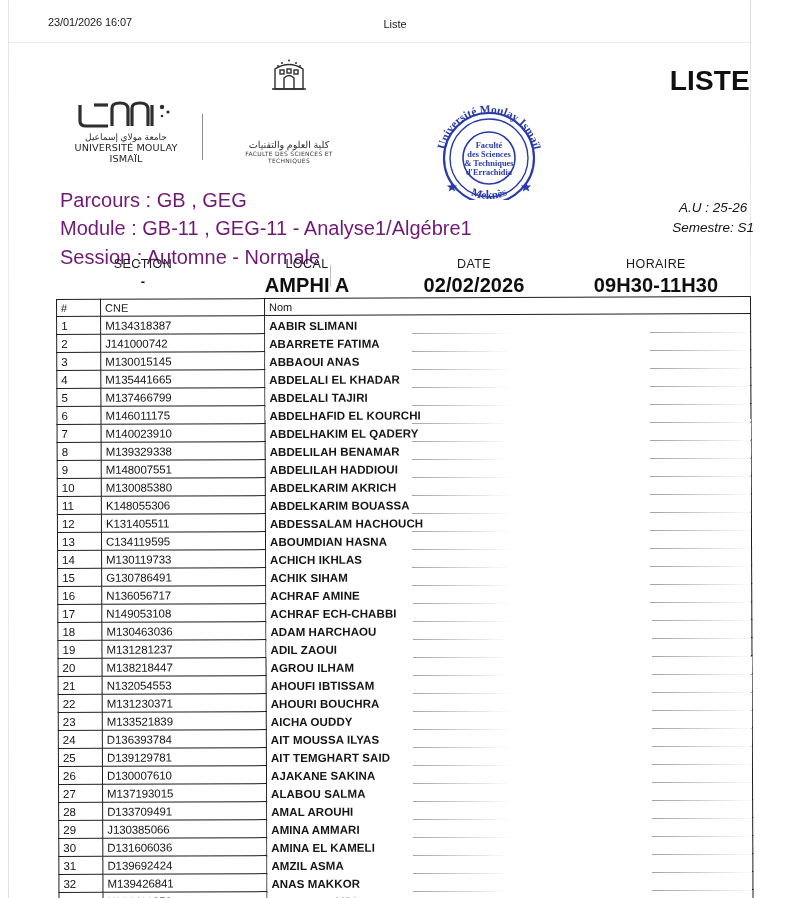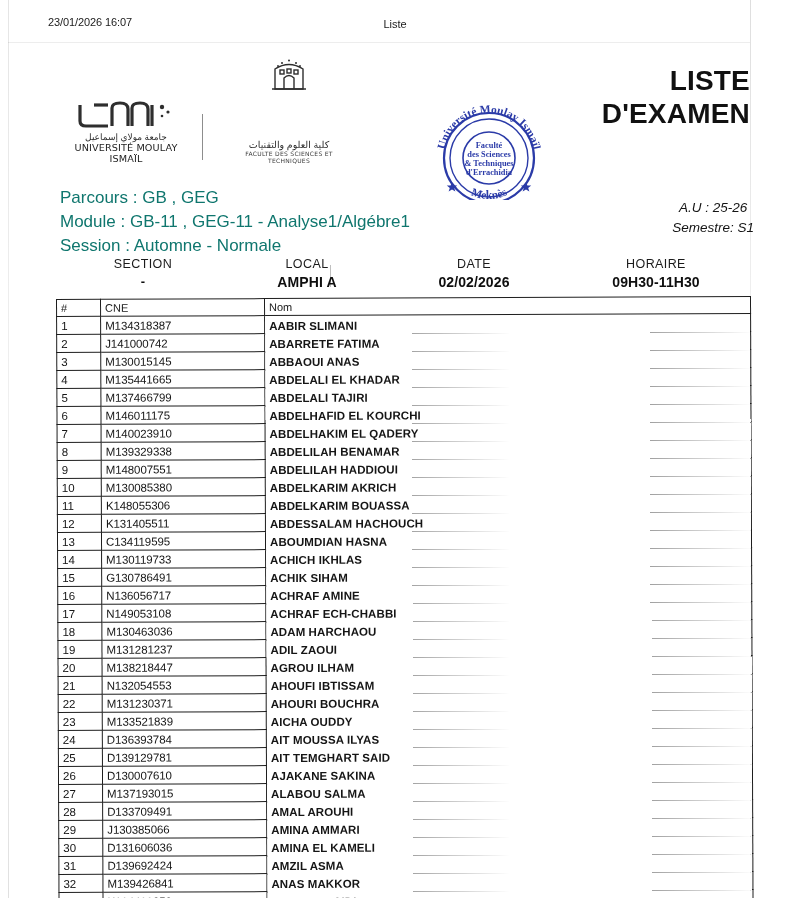--- a/index.html
+++ b/index.html
@@ -122,23 +122,23 @@
     left: 428px; top: 102px;
     width: 122px; height: 98px;
     pointer-events: none;
   }
   .stamp svg { display: block; }
 
   
   .meta-left {
     position: absolute;
     left: 60px; top: 186px;
-    font-size: 17px;
+    font-size: 20px;
     line-height: 1.42;
-    color: #0f766e;
+    color: #701a75;
   }
   .meta-right {
     position: absolute;
     right: 36px; top: 198px;
     text-align: center;
     font-style: italic;
     font-size: 13.5px;
     line-height: 1.45;
     color: #151515;
   }
@@ -152,21 +152,21 @@
   .info-col {
     position: absolute;
     text-align: center;
   }
   .info-col .lbl {
     font-size: 12.5px;
     letter-spacing: 0.4px;
     color: #1b1b1b;
   }
   .info-col .val {
-    font-size: 14px;
+    font-size: 20px;
     font-weight: bold;
     margin-top: 3px;
     color: #0f0f0f;
     letter-spacing: 0.1px;
   }
   .info-section { left: 12px; width: 150px; }
   .info-local   { left: 176px; width: 150px; }
   .info-date    { left: 338px; width: 160px; }
   .info-horaire { left: 510px; width: 180px; }
   .info-section .val { font-weight: bold; font-size: 13px; }
@@ -277,21 +277,20 @@
         </g>
       </svg>
     </div>
     <div class="fst-ar">كلية العلوم والتقنيات</div>
     <div class="fst-fr">FACULTE DES SCIENCES ET TECHNIQUES</div>
   </div>
 </div>
 
 <div class="doc-title">
   <div>LISTE</div>
-  <div>D'EXAMEN</div>
 </div>
 
 <div class="stamp">
   <svg width="122" height="98" viewBox="0 0 122 98">
     <defs>
       <path id="arcTop" d="M 16,56 A 45,45 0 0 1 106,56"></path>
       <path id="arcBot" d="M 20,56 A 41,41 0 0 0 102,56"></path>
     </defs>
     <g stroke="#2b3ba8" fill="none">
       <circle cx="61" cy="56" r="45" stroke-width="2.2"></circle>

